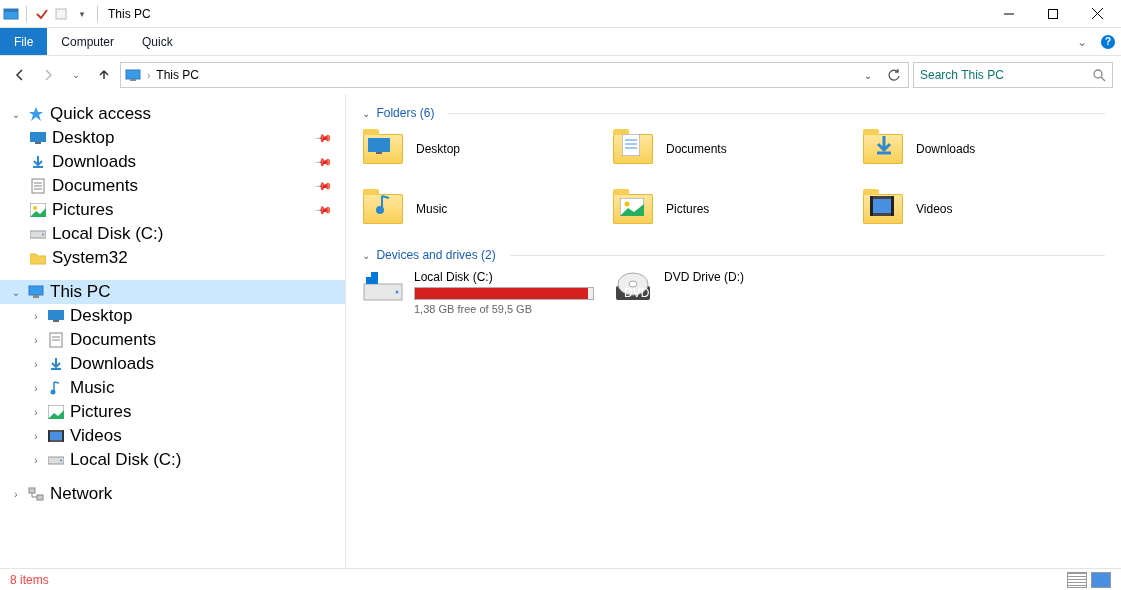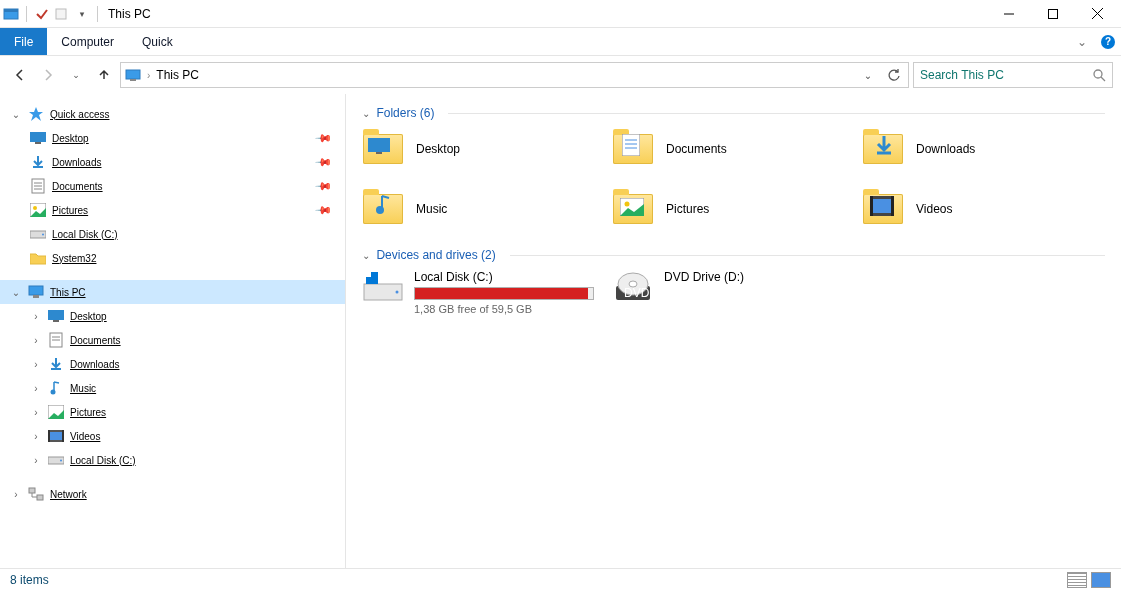--- a/index.html
+++ b/index.html
@@ -38,21 +38,21 @@
 .main { flex: 1; display: flex; overflow: hidden; }
 .nav { width: 346px; border-right: 1px solid #e5e5e5; padding-top: 8px; overflow-y: auto; }
 .content { flex: 1; padding: 8px 16px; overflow-y: auto; }
 
 
 .navitem { height: 24px; display: flex; align-items: center; gap: 6px; padding-left: 10px; position: relative; }
 .navitem.lvl1 { padding-left: 30px; }
 .navitem.selected { background: #cce8ff; }
 .navitem .expander { width: 12px; color: #666; font-size: 10px; text-align: center; }
 .navitem .ico { width: 16px; height: 16px; display: flex; align-items: center; justify-content: center; }
-.navitem .lbl { font-size: 10px; text-decoration: underline; }
+.navitem .lbl { font-size: 17px; }
 .navitem .pin { position: absolute; right: 14px; color: #999; font-size: 11px; transform: rotate(45deg); }
 .navgap { height: 10px; }
 
 
 .grouphdr { display: flex; align-items: center; gap: 6px; color: #1a5fb4; font-size: 13px; margin: 4px 0 8px 0; }
 .grouphdr .chev { color: #666; font-size: 10px; }
 .grouphdr .line { flex: 1; height: 1px; background: #e5e5e5; margin-left: 8px; }
 
 .foldergrid { display: grid; grid-template-columns: repeat(3, 250px); row-gap: 18px; margin-bottom: 18px; }
 .fitem { display: flex; align-items: center; gap: 12px; }
@@ -65,21 +65,21 @@
 .drivegrid { display: grid; grid-template-columns: 250px 250px; }
 .drive { display: flex; gap: 10px; align-items: flex-start; }
 .drive .dico { width: 42px; height: 42px; display:flex; align-items:flex-start; justify-content:center; }
 .drive .info { display:flex; flex-direction:column; gap:3px; }
 .drive .dname { font-size: 12px; }
 .bar { width: 180px; height: 13px; border: 1px solid #b0b0b0; background:#eee; position:relative; }
 .barfill { height:100%; background:#d52020; width:97%; }
 .freetxt { font-size: 11px; color: #666; }
 
 
-.status { height: 22px; border-top: 1px solid #e5e5e5; display: flex; align-items: center; padding: 0 10px; font-size: 12px; color: #0c4a6e; }
+.status { height: 22px; border-top: 1px solid #e5e5e5; display: flex; align-items: center; padding: 0 10px; font-size: 12px; color: #ef4444; }
 .status .sspacer { flex: 1; }
 .status .viewbtn { width: 20px; height: 16px; border: 1px solid #999; margin-left: 4px; }
 
 
 svg { display:block; }
 </style>
 </head>
 <body>
 
 <div class="titlebar">

